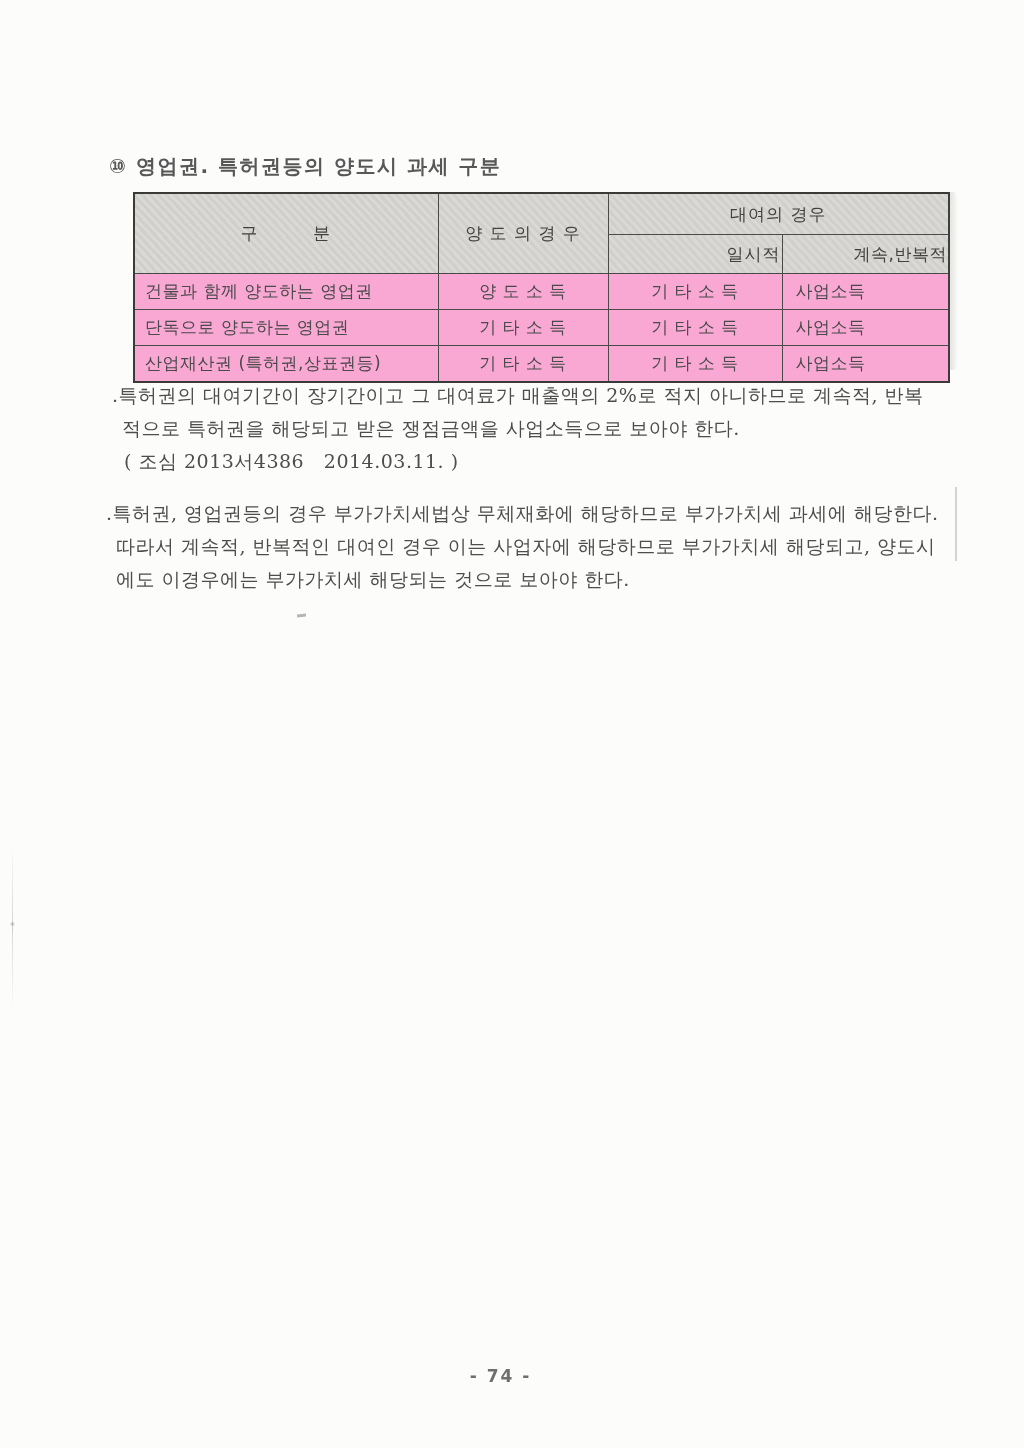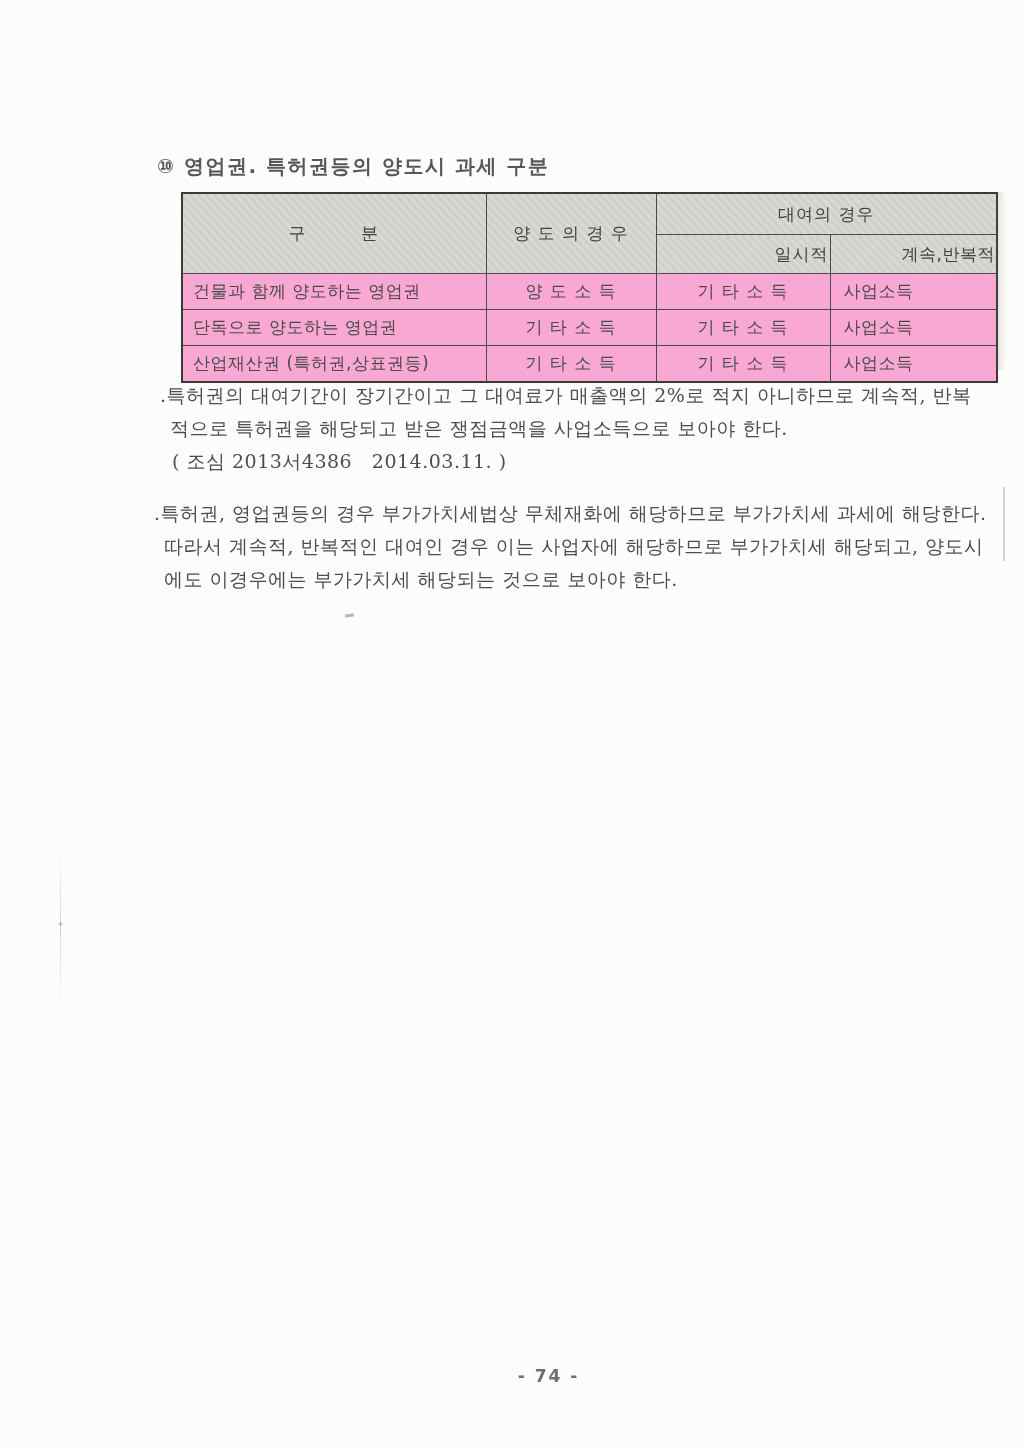--- a/index.html
+++ b/index.html
@@ -10,21 +10,20 @@
     width: 1024px;
     height: 1448px;
     background: #fcfcfb;
     position: relative;
     overflow: hidden;
     font-family: "DejaVu Sans", sans-serif;
   }
   .page {
     position: absolute;
     inset: 0;
-    margin-left: 48px;
   }
 
   
   .doc-title {
     position: absolute;
     left: 109px;
     top: 153px;
     font-size: 20px;
     font-weight: bold;
     letter-spacing: 1.5px;
@@ -60,21 +59,21 @@
     color: #414141;
   }
   .th-gubun { height: 38px; text-align: center; word-spacing: 46px; letter-spacing: 2px; }
   .th-yangdo { text-align: center; letter-spacing: 1px; }
   .th-daeyeo { height: 38px; text-align: center; letter-spacing: 1px; }
   .th-ilsi   { height: 36px; text-align: right; padding-left: 15px; letter-spacing: 1px; }
   .th-gyesok { height: 36px; text-align: right; padding-left: 12px; letter-spacing: 0.5px; }
 
   .tax-table tbody td { background: #f9a8d4; height: 33px; }
   .td-gubun  { text-align: left; padding-left: 10px; letter-spacing: 0.5px; }
-  .td-center { text-align: center; letter-spacing: 1px; }
+  .td-center { text-align: center; letter-spacing: 1px; font-family: Liberation Serif, serif; }
   .td-left   { text-align: left; padding-left: 13px; letter-spacing: 0.5px; }
 
   
   .table-edge-shade {
     position: absolute;
     left: 948px;
     top: 192px;
     width: 14px;
     height: 178px;
     background: linear-gradient(90deg, rgba(90,90,85,0.18), rgba(90,90,85,0.0) 75%);

